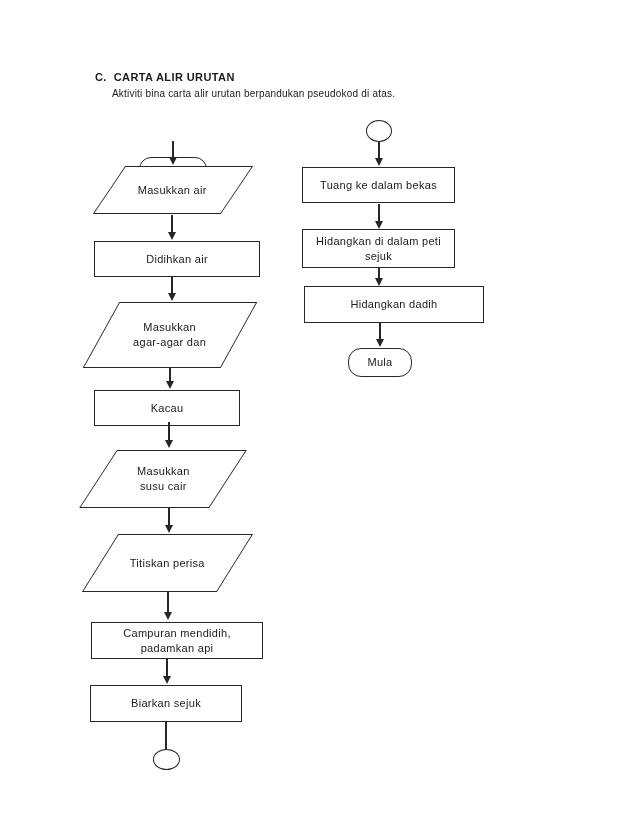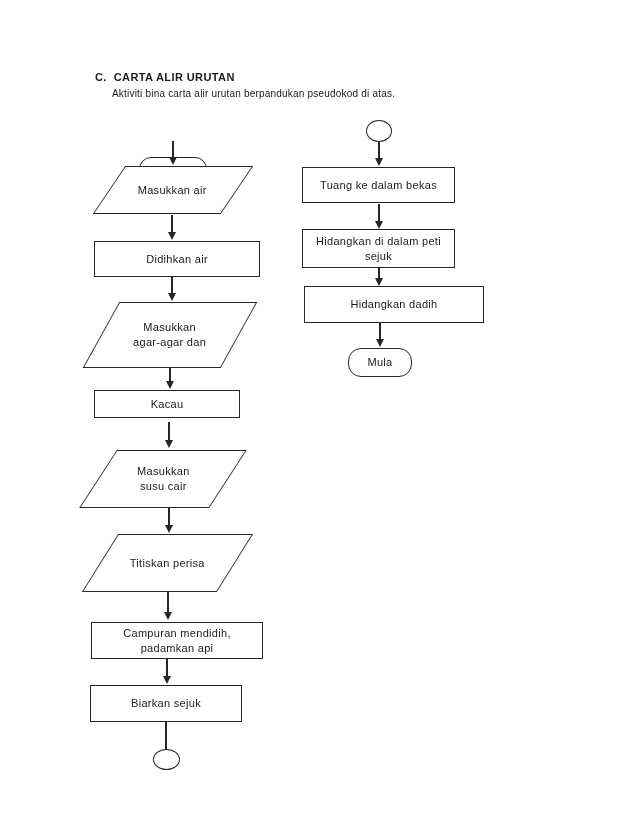--- a/index.html
+++ b/index.html
@@ -20,21 +20,21 @@
     border:1.5px solid #262626; background:#ffffff;
     display:flex; align-items:center; justify-content:center;
     font-size:11px; line-height:1.35; letter-spacing:0.3px;
     text-align:center; white-space:pre-line; color:#1a1a1a;
   }
   .terminator { border-radius:12px; }
   .mula      { left:139px; top:115px; width:68px;  height:26px;margin-top:42px; }
   .tamat     { left:348px; top:348px; width:64px;  height:29px; border-radius:13px; }
 
   .didihkan  { left:94px;  top:241px; width:166px; height:36px; }
-  .kacau     { left:94px;  top:390px; width:146px; height:28px; }
+  .kacau     { left:94px;  top:390px; width:146px; height:36px; }
   .campuran  { left:91px;  top:622px; width:172px; height:37px; }
   .biarkan   { left:90px;  top:685px; width:152px; height:37px;justify-content:center; }
   .tuang     { left:302px; top:167px; width:153px; height:36px; }
   .sejukkan  { left:302px; top:229px; width:153px; height:39px; }
   .hidangkan { left:304px; top:286px; width:180px; height:37px; }
 
   
   .p1 { left:109px; top:166px; width:128px; height:48px; transform:skewX(-34deg); }
   .p1 .label { transform:skewX(34deg); }
   .p2 { left:101px; top:302px; width:138px; height:66px; transform:skewX(-29deg); }

